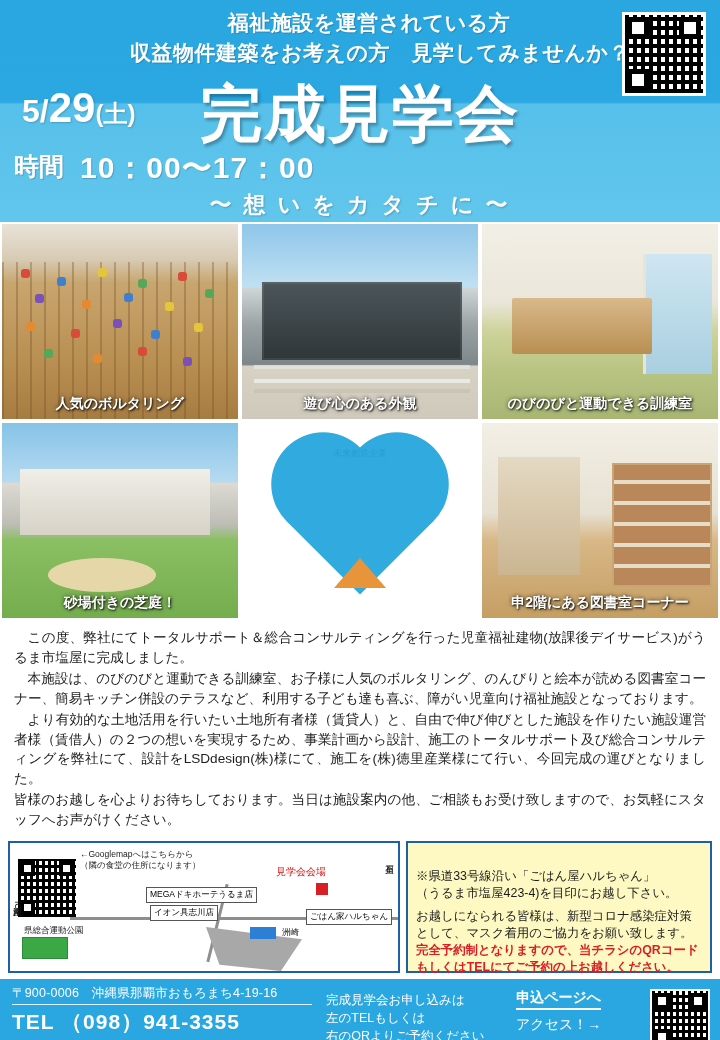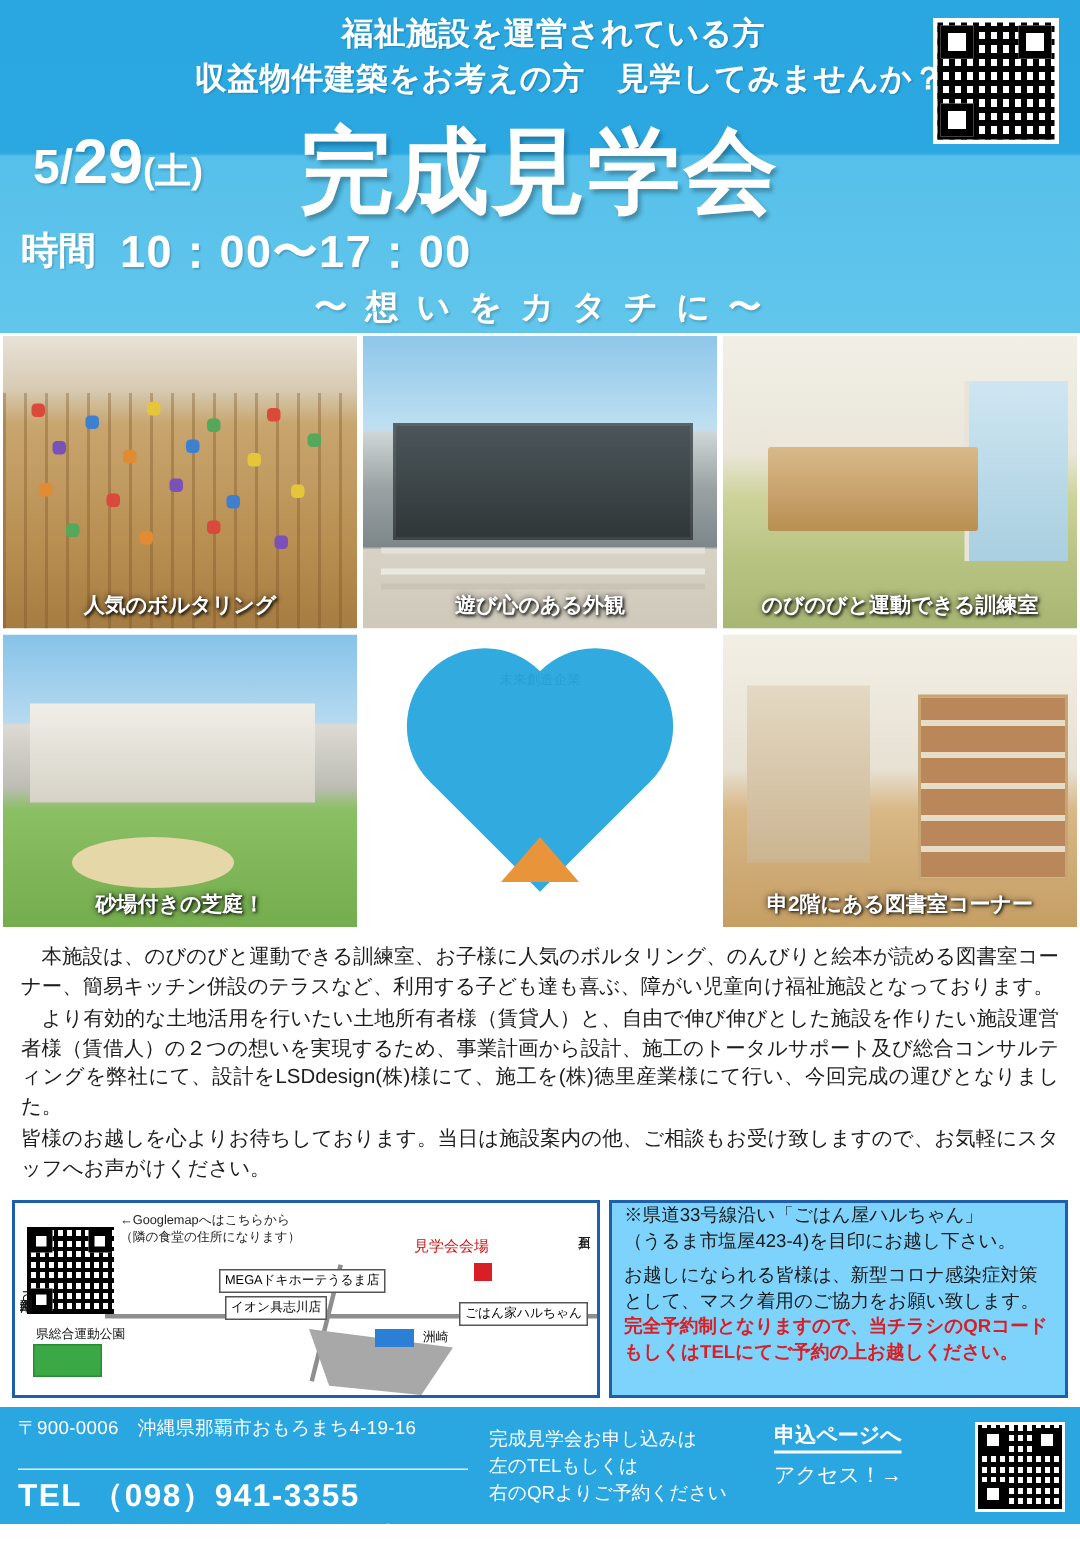--- a/index.html
+++ b/index.html
@@ -415,23 +415,23 @@
     position: absolute;
     writing-mode: vertical-rl;
     font-size: 8.5px;
     color: #111;
   }
 
   .notice-panel {
     position: relative;
     width: 306px;
     border: 2px solid #1d5fa8;
-    background: #7dd3fc;
-    box-sizing: border-box;
-    padding: 0 8px;
+    background: #fef9c3;
+    box-sizing: border-box;
+    padding: 25px 8px;
     font-size: 12.4px;
     line-height: 17px;
     color: #1a1a1a;
   }
   .notice-panel .gap { height: 6px; }
   .notice-panel .red {
     color: #d81f26;
     font-weight: bold;
   }
 
@@ -445,21 +445,21 @@
   }
   .footer-left {
     position: absolute;
     left: 12px;
     top: 6px;
   }
   .addr {
     font-size: 12.5px;
     letter-spacing: 0.2px;
     border-bottom: 1px solid rgba(255,255,255,0.85);
-    padding-bottom: 18px;
+    padding-bottom: 2px;
     width: 300px;
   }
   .tel {
     font-size: 21px;
     font-weight: bold;
     letter-spacing: 1px;
     margin-top: 3px;
   }
   .company {
     font-size: 19px;
@@ -594,20 +594,21 @@
       <div class="photo-caption"></div>
     </div>
 
     <div class="photo">
       <div class="ph-inner p6"></div>
       <div class="photo-caption">申2階にある図書室コーナー</div>
     </div>
   </div>
 
   <div class="body-text">
+    <p class="indent">この度、弊社にてトータルサポート＆総合コンサルティングを行った児童福祉建物(放課後デイサービス)がうるま市塩屋に完成しました。</p>
     <p class="indent">本施設は、のびのびと運動できる訓練室、お子様に人気のボルタリング、のんびりと絵本が読める図書室コーナー、簡易キッチン併設のテラスなど、利用する子ども達も喜ぶ、障がい児童向け福祉施設となっております。</p>
     <p class="indent">より有効的な土地活用を行いたい土地所有者様（賃貸人）と、自由で伸び伸びとした施設を作りたい施設運営者様（賃借人）の２つの想いを実現するため、事業計画から設計、施工のトータルサポート及び総合コンサルティングを弊社にて、設計をLSDdesign(株)様にて、施工を(株)徳里産業様にて行い、今回完成の運びとなりました。</p>
     <p class="closing">皆様のお越しを心よりお待ちしております。当日は施設案内の他、ご相談もお受け致しますので、お気軽にスタッフへお声がけください。</p>
   </div>
 
   <div class="panels">
 
     <div class="map-panel">
       <div class="map-qr">
         <div class="qr-pattern">

